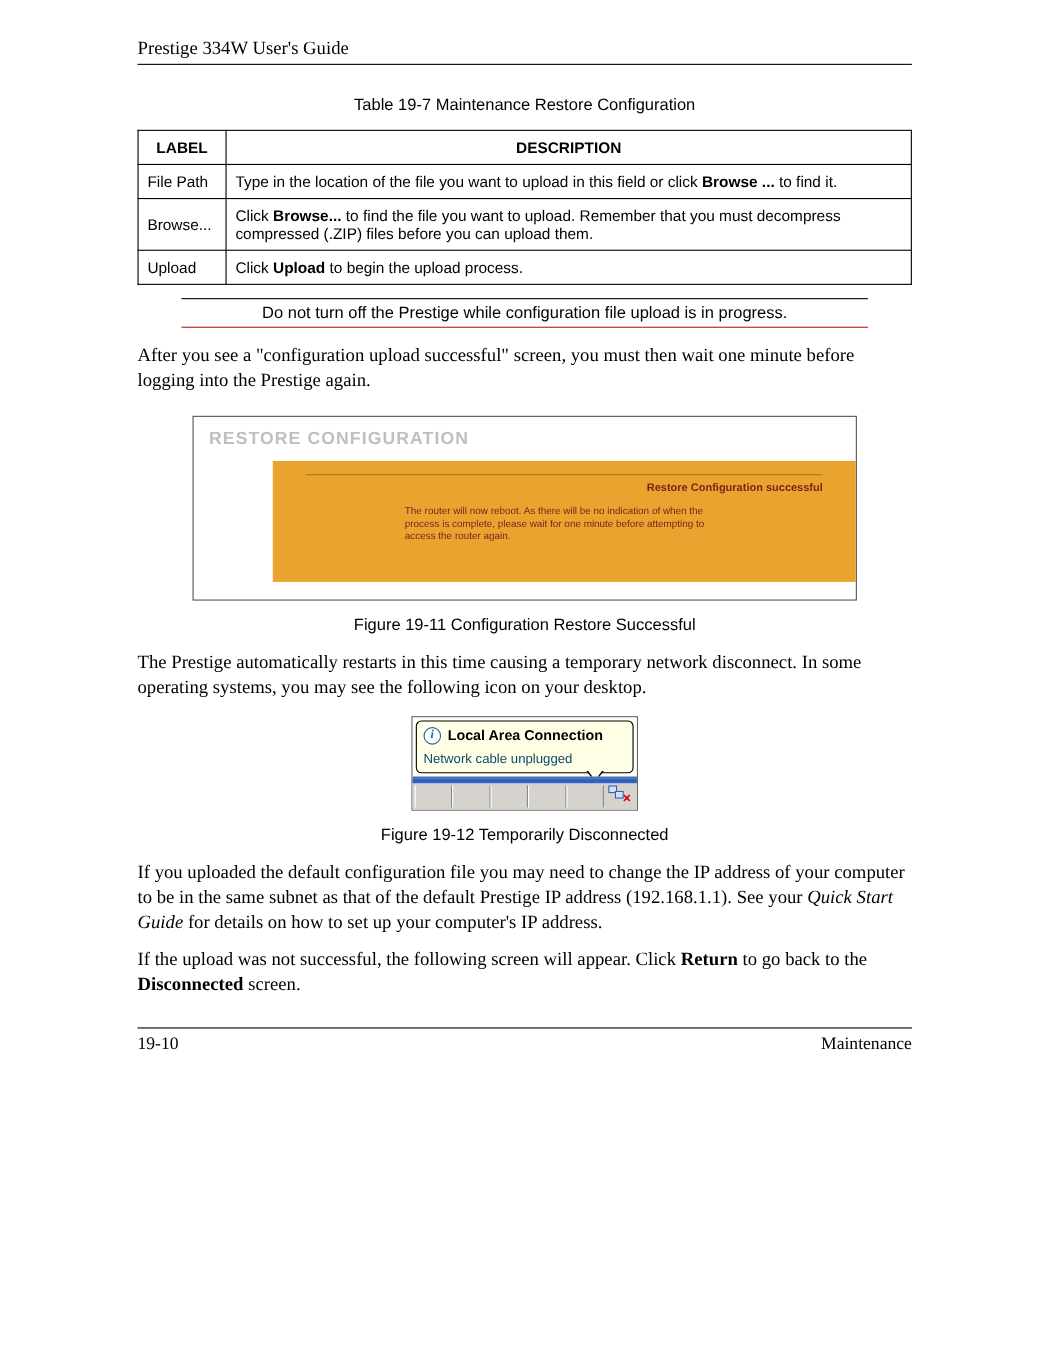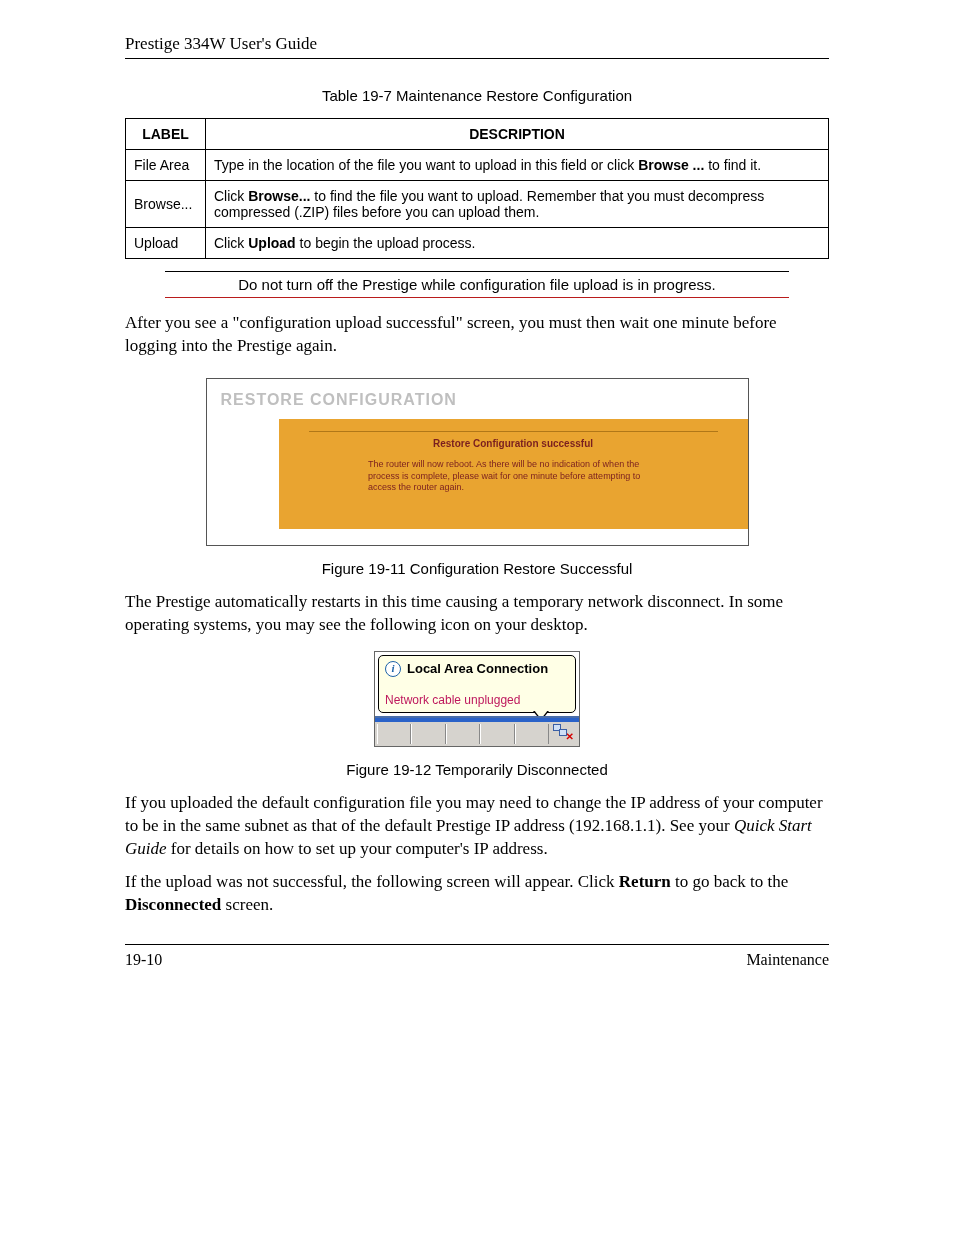--- a/index.html
+++ b/index.html
@@ -58,21 +58,21 @@
     font-size: 17px;
     line-height: 1.35;
     margin: 10px 0;
     text-align: left;
   }
   .bold { font-weight: bold; }
   .italic { font-style: italic; }
 
   
   .fig-restore {
-    width: 543px;
+    width: 604px;
     margin: 20px auto 10px auto;
     border: 1px solid #555;
     background: #fff;
     padding: 12px 0 16px 0;
   }
   .fig-restore-title {
     font-family: Arial, Helvetica, sans-serif;
     font-weight: bold;
     font-size: 16px;
     letter-spacing: 1px;
@@ -84,21 +84,21 @@
     margin: 0 0 0 72px;
     padding: 12px 30px 30px 30px;
     min-height: 110px;
   }
   .restore-hr { border-top: 1px solid #b07718; margin: 0 0 6px 0; }
   .restore-msg-title {
     font-family: Arial, Helvetica, sans-serif;
     font-weight: bold;
     font-size: 10px;
     color: #7a1f1f;
-    text-align: center;
+    text-align: right;
     margin-bottom: 10px;
   }
   .restore-msg-body {
     font-family: Arial, Helvetica, sans-serif;
     font-size: 9px;
     color: #7a1f1f;
     width: 290px;
     margin: 0 auto;
     line-height: 1.3;
   }
@@ -114,21 +114,21 @@
     background: #ffffe6;
     border: 1px solid #000;
     border-radius: 5px;
     padding: 5px 6px;
     font-family: Tahoma, Arial, sans-serif;
     font-size: 12px;
     position: relative;
     margin: 3px;
   }
   .tt-balloon .row1 { display: flex; align-items: center; gap: 6px; font-weight: bold; color: #000; font-size: 13px; }
-  .tt-balloon .row2 { color: #be185d; margin-top: 16px; font-size: 12px; }
+  .tt-balloon .row2 { color: #0c4a6e; margin-top: 6px; font-size: 12px; }
   .tt-info-icon {
     width: 16px; height: 16px; border-radius: 50%;
     border: 1.5px solid #1e63a8;
     display: inline-flex; align-items: center; justify-content: center;
     font-family: Georgia, serif; font-style: italic; font-weight: bold;
     color: #1e63a8; font-size: 11px; line-height: 1;
     background: #fff;
   }
   .tt-tail {
     position: absolute;
@@ -207,21 +207,21 @@
 
   <table class="desc-table">
     <thead>
       <tr>
         <th class="label-col">LABEL</th>
         <th>DESCRIPTION</th>
       </tr>
     </thead>
     <tbody>
       <tr>
-        <td class="label-col">File Area</td>
+        <td class="label-col">File Path</td>
         <td>
           <span>Type in the location of the file you want to upload in this field or click </span><span class="bold">Browse ...</span><span> to find it.</span>
         </td>
       </tr>
       <tr>
         <td class="label-col">Browse...</td>
         <td>
           <span>Click </span><span class="bold">Browse...</span><span> to find the file you want to upload. Remember that you must decompress compressed (.ZIP) files before you can upload them.</span>
         </td>
       </tr>

